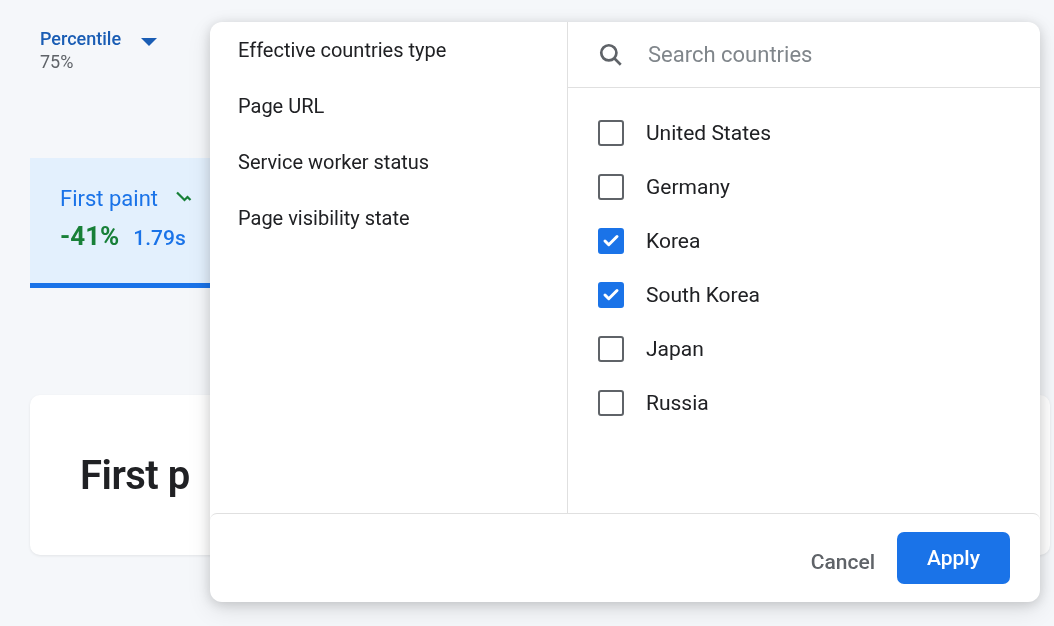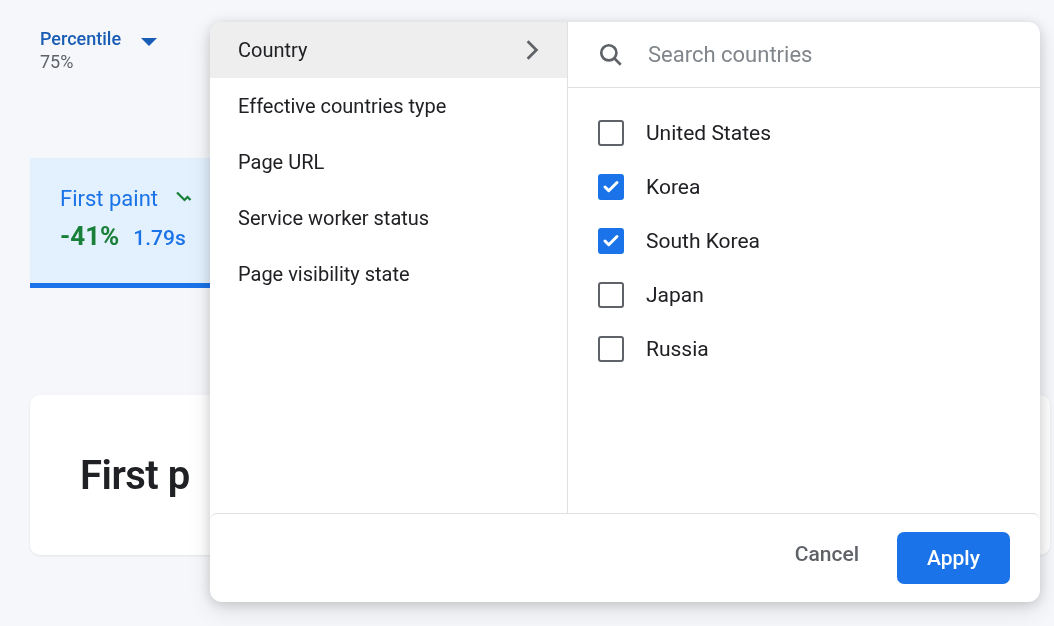--- a/index.html
+++ b/index.html
@@ -221,22 +221,22 @@
     .option-label {
       font-size: 21px;
       color: #202124;
     }
     
     .popover-footer {
       border-top: 1px solid #e0e0e0;
       padding: 18px 30px;
       display: flex;
       justify-content: flex-end;
-      align-items: flex-start;
-      gap: 30px;
+      align-items: flex-end;
+      gap: 14px;
       border-radius: 7px;
     }
     .btn-cancel {
       background: none;
       border: none;
       color: #5f6368;
       font-size: 21px;
       font-weight: 500;
       cursor: pointer;
       font-family: inherit;
@@ -282,28 +282,20 @@
 
 <div class="bottom-card">
   <span class="bottom-title">First p</span>
   <span class="bottom-number">5</span>
 </div>
 
 <div class="popover">
   <div class="popover-body">
 
     <div class="category-panel" id="category-panel">
-        <div class="category-item selected">
-          <span>Country</span>
-          <span class="chevron-right">
-            <svg width="14" height="22" viewBox="0 0 12 20" fill="none" stroke="#5f6368" stroke-width="2.5">
-              <path d="M2 2 L10 10 L2 18"></path>
-            </svg>
-          </span>
-        </div>
         <div class="category-item">
           <span>Effective countries type</span>
         </div>
         <div class="category-item">
           <span>Page URL</span>
         </div>
         <div class="category-item">
           <span>Service worker status</span>
         </div>
         <div class="category-item">
@@ -320,20 +312,24 @@
           </svg>
         </span>
         <input class="search-input" type="text" placeholder="Search countries" style="">
       </div>
       <div class="options-list" id="options-list">
           <div class="option-item">
             <div class="checkbox"></div>
             <span class="option-label">United States</span>
           </div>
           <div class="option-item">
+            <div class="checkbox"></div>
+            <span class="option-label">Germany</span>
+          </div>
+          <div class="option-item">
             <div class="checkbox checked">
               <svg class="checkmark" width="18" height="18" viewBox="0 0 24 24" fill="none" stroke="#fff" stroke-width="4" stroke-linecap="round" stroke-linejoin="round">
                 <path d="M4 12 L9 17 L20 6"></path>
               </svg>
             </div>
             <span class="option-label">Korea</span>
           </div>
           <div class="option-item">
             <div class="checkbox checked">
               <svg class="checkmark" width="18" height="18" viewBox="0 0 24 24" fill="none" stroke="#fff" stroke-width="4" stroke-linecap="round" stroke-linejoin="round">

